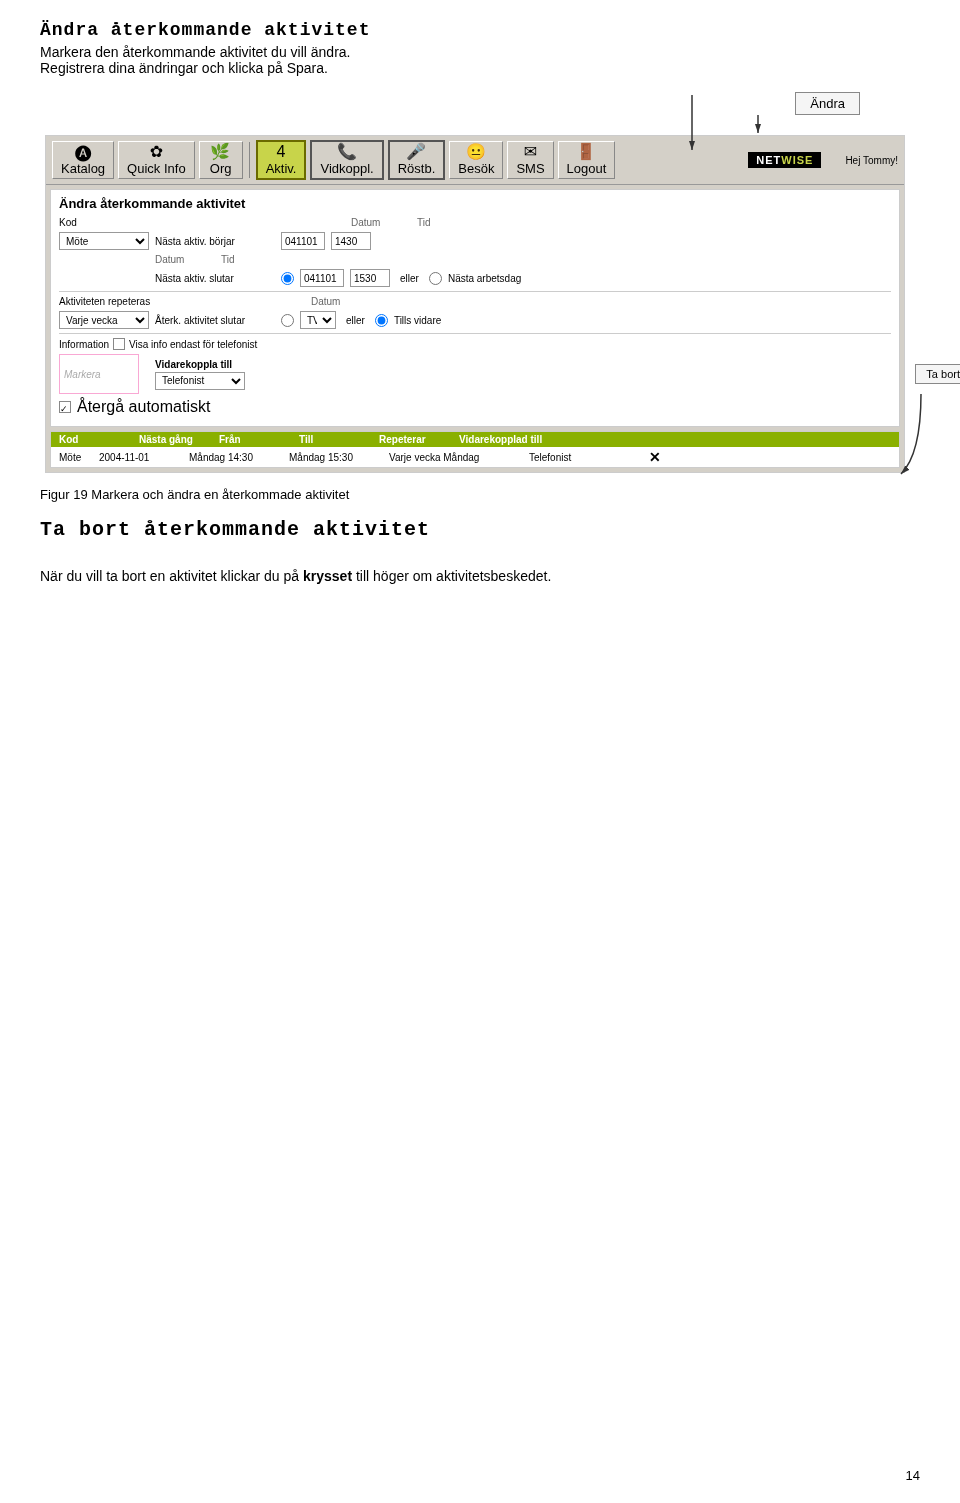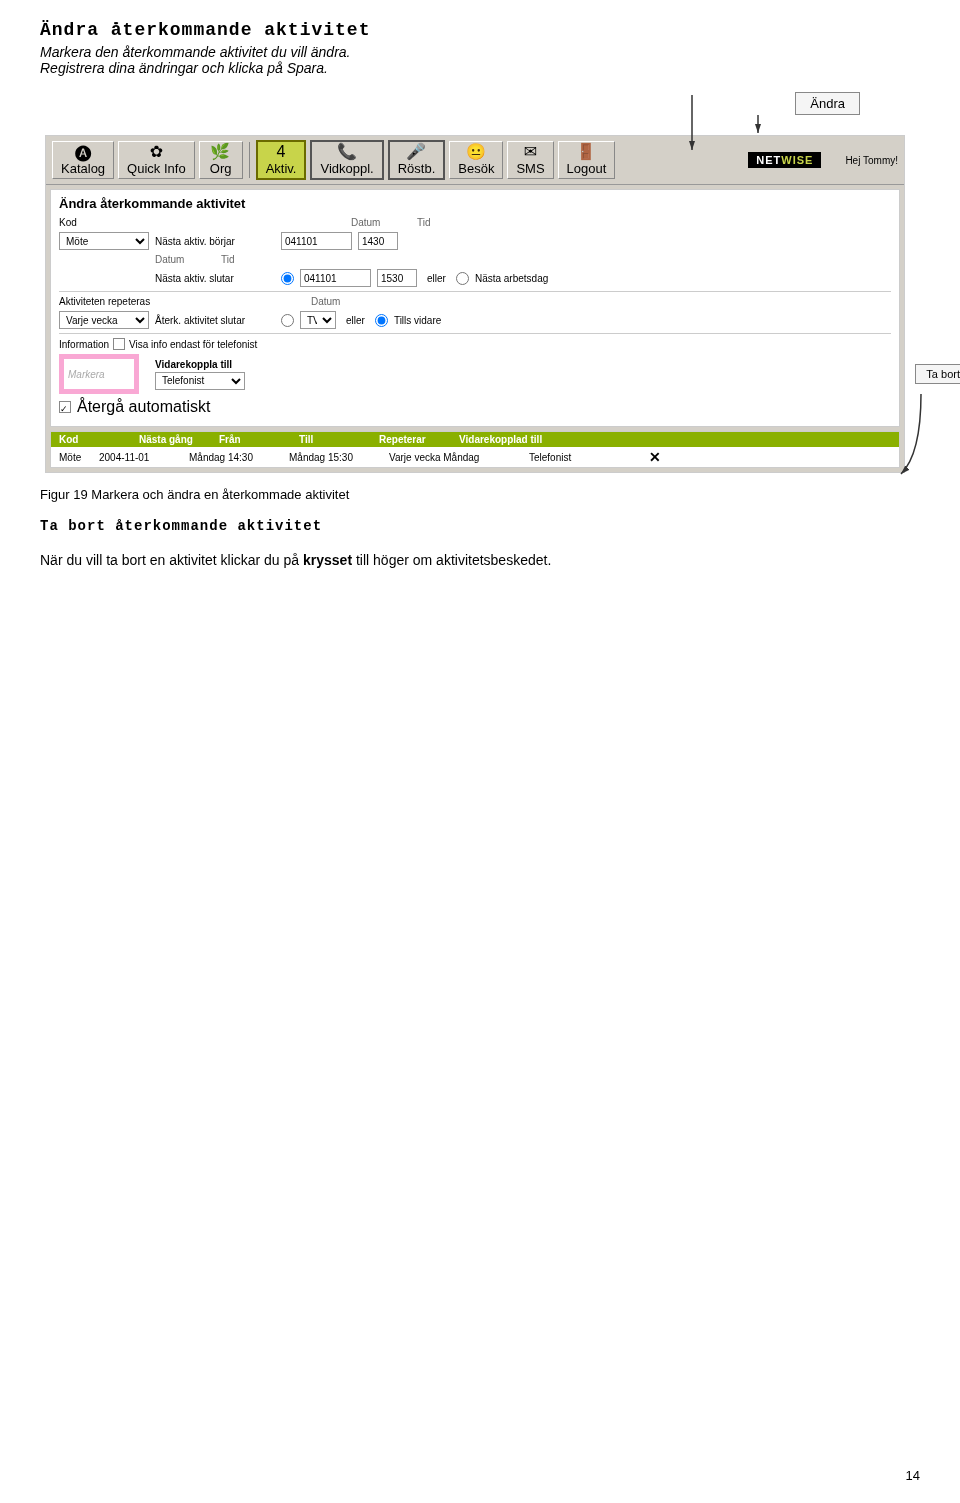--- a/index.html
+++ b/index.html
@@ -15,21 +15,20 @@
     h1.page-title {
       font-size: 18px;
       font-weight: bold;
       font-family: 'Courier New', monospace;
       letter-spacing: 1px;
       margin-bottom: 4px;
     }
     .subtitle {
       font-size: 14px;
       margin-bottom: 16px;
-      font-style: italic;
     }
     
     .app-container {
       border: 1px solid #ccc;
       background: #d4d0c8;
       width: 860px;
       margin: 0 auto;
       font-size: 11px;
       font-family: Arial, sans-serif;
       position: relative;
@@ -114,21 +113,21 @@
       min-width: 120px;
     }
     .form-input {
       border: 1px solid #999;
       background: #fff;
       padding: 1px 3px;
       font-size: 10px;
       height: 18px;
     }
     .form-input-sm {
-      width: 71px;
+      width: 44px;
     }
     .form-input-xs {
       width: 40px;
     }
     .form-select {
       border: 1px solid #999;
       background: #fff;
       font-size: 10px;
       height: 18px;
       padding: 0 2px;
@@ -227,25 +226,25 @@
     .td-till { min-width: 100px; }
     .td-repeterar { min-width: 140px; }
     .td-vidarekopplad { min-width: 120px; }
     .td-delete { font-size: 14px; font-weight: bold; cursor: pointer; }
     
     .figure-caption {
       font-size: 13px;
       margin: 10px 0 16px 0;
     }
     h2.section-title {
-      font-size: 14px;
+      font-size: 20px;
       font-weight: bold;
       font-family: 'Courier New', monospace;
       letter-spacing: 1px;
-      margin-bottom: 16px;
+      margin-bottom: 25px;
     }
     .section-text {
       font-size: 14px;
       line-height: 1.5;
     }
     .page-num {
       position: fixed;
       bottom: 20px;
       right: 40px;
       font-size: 13px;
@@ -406,21 +405,21 @@
       <div class="section-divider"></div>
 
       <div class="info-row">
         <span>Information</span>
         <span class="checkbox-fake"></span>
         <span>Visa info endast för telefonist</span>
       </div>
 
       <div style="position:relative;">
         <div class="vidarekoppla-section">
-          <div style="border:5px solid #f9a8d4; padding:13px 4px; min-width:80px; height:40px; background:#fff; font-size:10px; display:flex; align-items:center;">
+          <div style="border:1px solid #f9a8d4; padding:13px 4px; min-width:80px; height:40px; background:#fff; font-size:10px; display:flex; align-items:center;">
             <span style="font-size:10px; font-style:italic; color:#aaa;">Markera</span>
           </div>
           <div style="margin-left:8px;">
             <div style="font-size:10px; font-weight:bold; margin-bottom:2px;">Vidarekoppla till</div>
             <select class="form-select" style="width:90px;">
               <option>Telefonist</option>
             </select>
           </div>
         </div>
 

